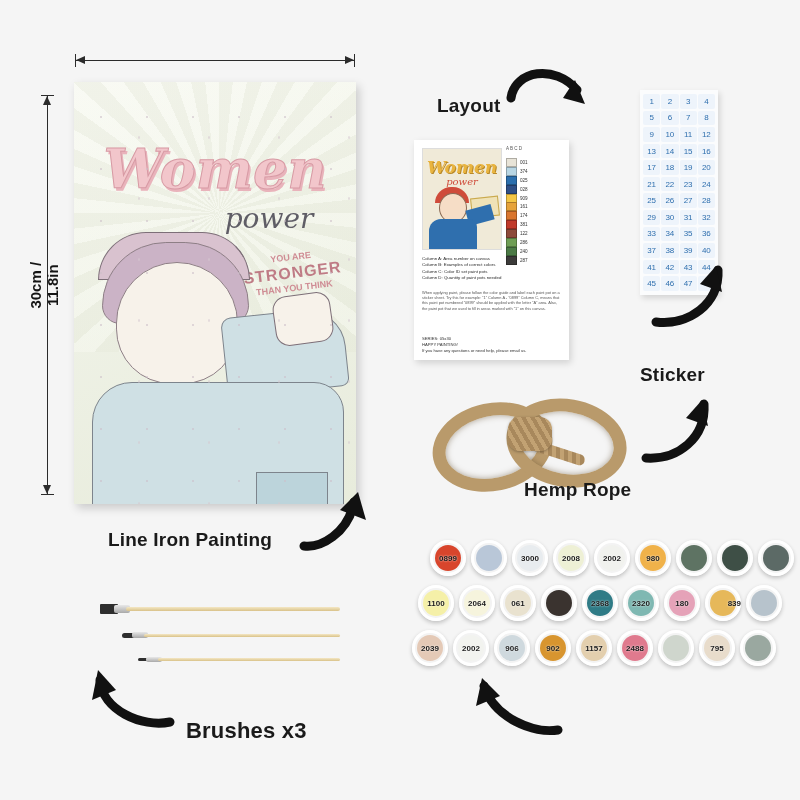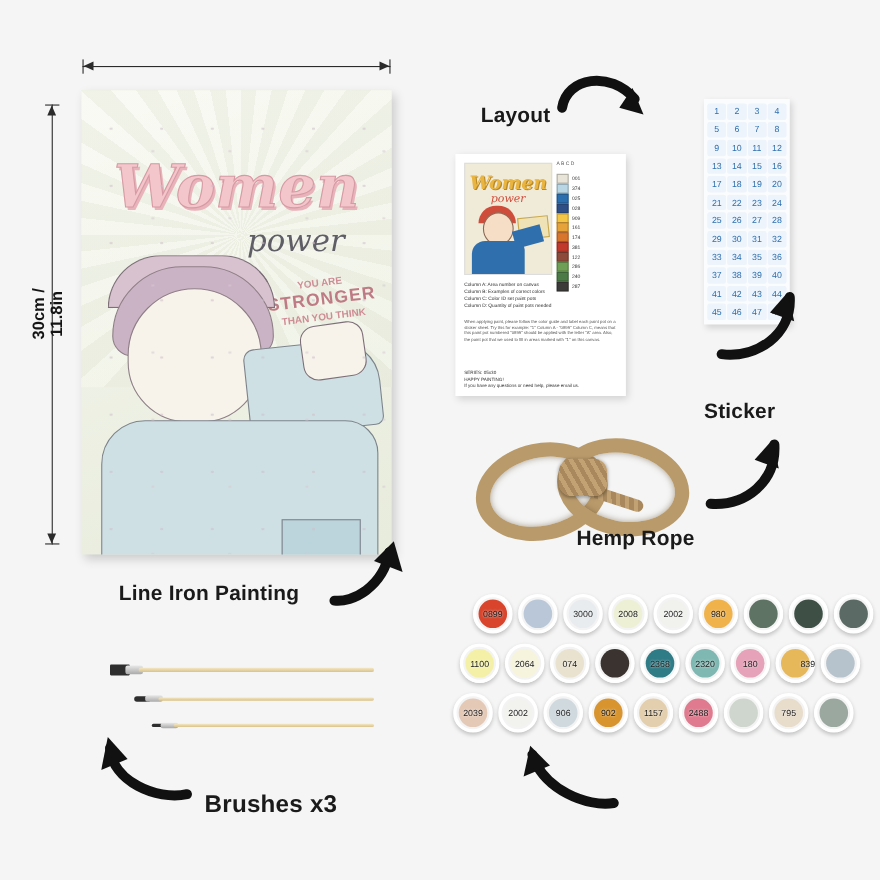--- a/index.html
+++ b/index.html
@@ -201,21 +201,21 @@
   .paints{position:absolute;left:412px;top:540px;width:370px;height:140px;}
   .pot{
     position:absolute;width:36px;height:36px;border-radius:50%;
     background:#f3f3f3;
     box-shadow:0 2px 4px rgba(0,0,0,.22), inset 0 0 0 3px #ffffff;
     display:flex;align-items:center;justify-content:center;
     overflow:hidden;
   }
   .pot .paint{position:absolute;inset:5px;border-radius:50%;}
   .pot .code{
-    position:relative;font-size:8px;font-weight:normal;color:#1b1b1b;
+    position:relative;font-size:8px;font-weight:bold;color:#1b1b1b;
     text-shadow:0 0 2px rgba(255,255,255,.95);
   }
 
   
   #lbl-layout{left:437px;top:95px;font-size:19px;}
   #lbl-sticker{left:640px;top:328px;font-size:19px;margin-top:36px;}
   #lbl-rope{left:524px;top:479px;font-size:19px;}
   #lbl-paints{left:563px;top:702px;font-size:19px;}
   #lbl-brushes{left:186px;top:702px;font-size:22px;margin-top:16px;}
   #lbl-line{left:108px;top:529px;font-size:19px;}
@@ -452,21 +452,21 @@
       <div class="pot" style="left: 6px; top: 45px;">
         <span class="paint" style="background: rgb(245, 240, 168);"></span>
         <span class="code">1100</span>
       </div>
       <div class="pot" style="left: 47px; top: 45px;">
         <span class="paint" style="background: rgb(246, 244, 221);"></span>
         <span class="code">2064</span>
       </div>
       <div class="pot" style="left: 88px; top: 45px;">
         <span class="paint" style="background: rgb(233, 226, 207);"></span>
-        <span class="code">074</span>
+        <span class="code">061</span>
       </div>
       <div class="pot" style="left: 129px; top: 45px;">
         <span class="paint" style="background: rgb(58, 51, 47);"></span>
         <span class="code"></span>
       </div>
       <div class="pot" style="left: 170px; top: 45px;">
         <span class="paint" style="background: rgb(47, 123, 134);"></span>
         <span class="code">2368</span>
       </div>
       <div class="pot" style="left: 211px; top: 45px;">

